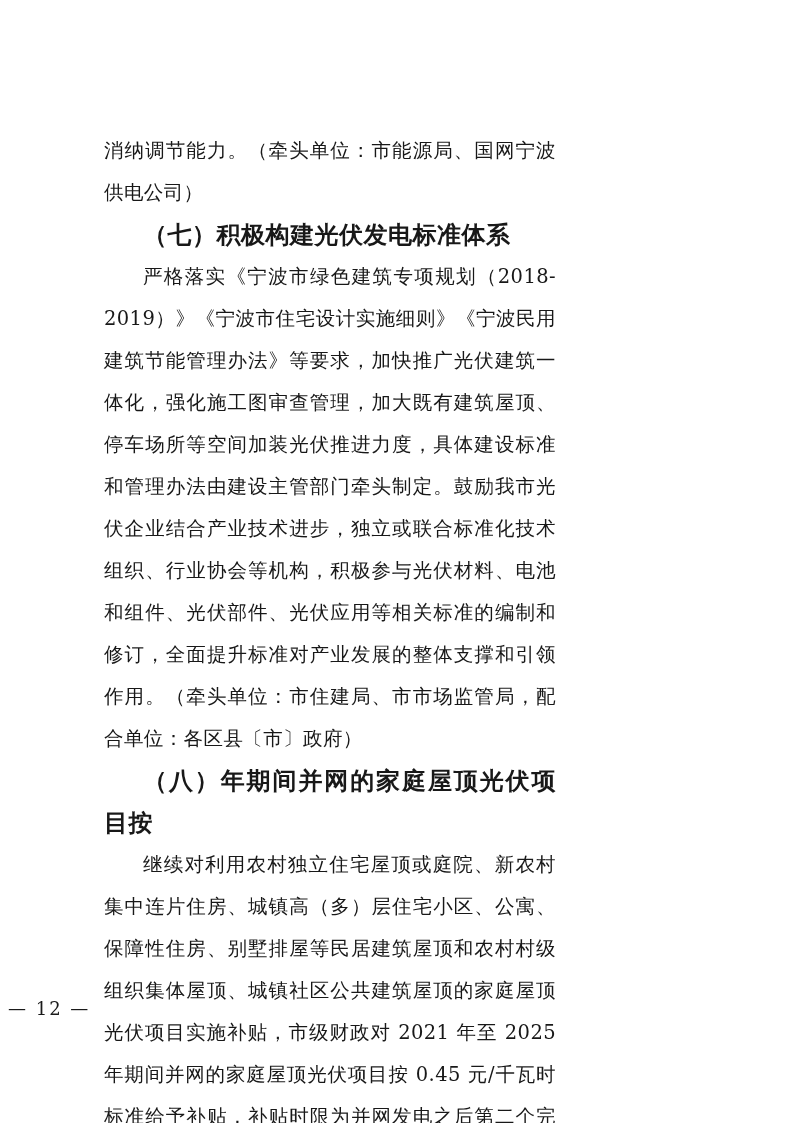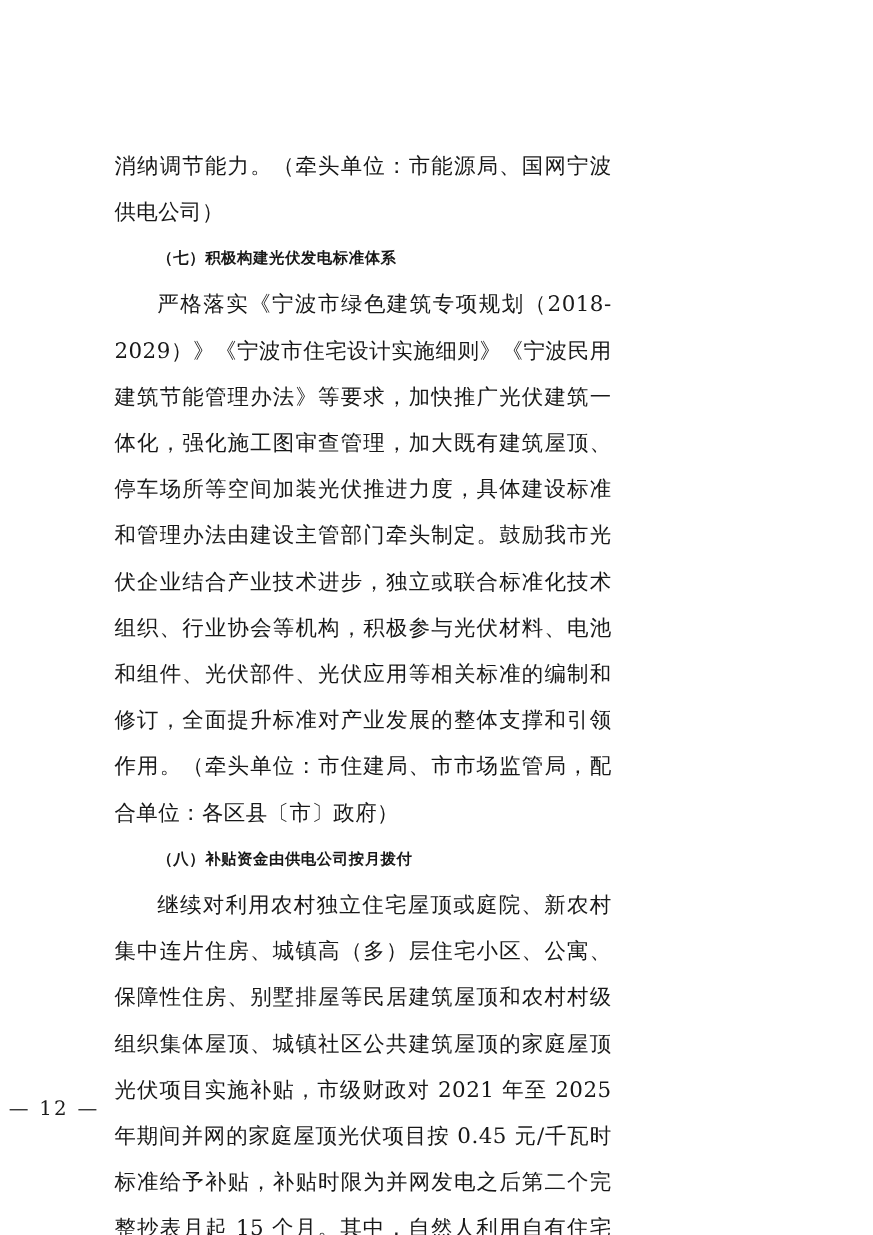--- a/index.html
+++ b/index.html
@@ -37,21 +37,21 @@
     text-indent: 0;
   }
   .para.indent2 {
     text-indent: 39px;
   }
   .heading {
     margin: 0;
     text-indent: 39px;
     font-weight: bold;
     font-family: "DejaVu Sans", "Liberation Sans", sans-serif;
-    font-size: 14px;
+    font-size: 24px;
     letter-spacing: 0.5px;
   }
   .page-number {
     position: absolute;
     left: 0;
     right: 0;
     top: 998px;
     text-align: left;
     font-size: 18px;
     font-family: "DejaVu Serif", "Liberation Serif", serif;
@@ -60,18 +60,18 @@
     padding-left: 8px;
   }
 </style>
 </head>
 <body>
 
 <div class="page">
   <div class="doc-body">
     <p class="para">消纳调节能力。（牵头单位：市能源局、国网宁波供电公司）</p>
     <p class="heading">（七）积极构建光伏发电标准体系</p>
-    <p class="para indent2">严格落实《宁波市绿色建筑专项规划（2018-2029）》《宁波市住宅设计实施细则》《宁波民用建筑节能管理办法》等要求，加快推广光伏建筑一体化，强化施工图审查管理，加大既有建筑屋顶、停车场所等空间加装光伏推进力度，具体建设标准和管理办法由建设主管部门牵头制定。鼓励我市光伏企业结合产业技术进步，独立或联合标准化技术组织、行业协会等机构，积极参与光伏材料、电池和组件、光伏部件、光伏应用等相关标准的编制和修订，全面提升标准对产业发展的整体支撑和引领作用。（牵头单位：市住建局、市市场监管局，配合单位：各区县〔市〕政府）</p>
-    <p class="heading">（八）补贴资金由供电公司按月拨付</p>
+    <p class="para indent2">严格落实《宁波市绿色建筑专项规划（2018-2019）》《宁波市住宅设计实施细则》《宁波民用建筑节能管理办法》等要求，加快推广光伏建筑一体化，强化施工图审查管理，加大既有建筑屋顶、停车场所等空间加装光伏推进力度，具体建设标准和管理办法由建设主管部门牵头制定。鼓励我市光伏企业结合产业技术进步，独立或联合标准化技术组织、行业协会等机构，积极参与光伏材料、电池和组件、光伏部件、光伏应用等相关标准的编制和修订，全面提升标准对产业发展的整体支撑和引领作用。（牵头单位：市住建局、市市场监管局，配合单位：各区县〔市〕政府）</p>
+    <p class="heading">（八）年期间并网的家庭屋顶光伏项目按</p>
     <p class="para indent2">继续对利用农村独立住宅屋顶或庭院、新农村集中连片住房、城镇高（多）层住宅小区、公寓、保障性住房、别墅排屋等民居建筑屋顶和农村村级组织集体屋顶、城镇社区公共建筑屋顶的家庭屋顶光伏项目实施补贴，市级财政对 2021 年至 2025 年期间并网的家庭屋顶光伏项目按 0.45 元/千瓦时标准给予补贴，补贴时限为并网发电之后第二个完整抄表月起 15 个月。其中，自然人利用自有住宅屋顶建设的家庭屋顶光伏项目，补贴资金由供电公司按月拨付；通过认定的企业或单位投资建设的家庭屋顶光伏项目，由各地能源主管部门会同本级财政部门对拟享受补贴的</p>
   </div>
   <div class="page-number">— 12 —</div>
 </div>
 
 </body></html>

